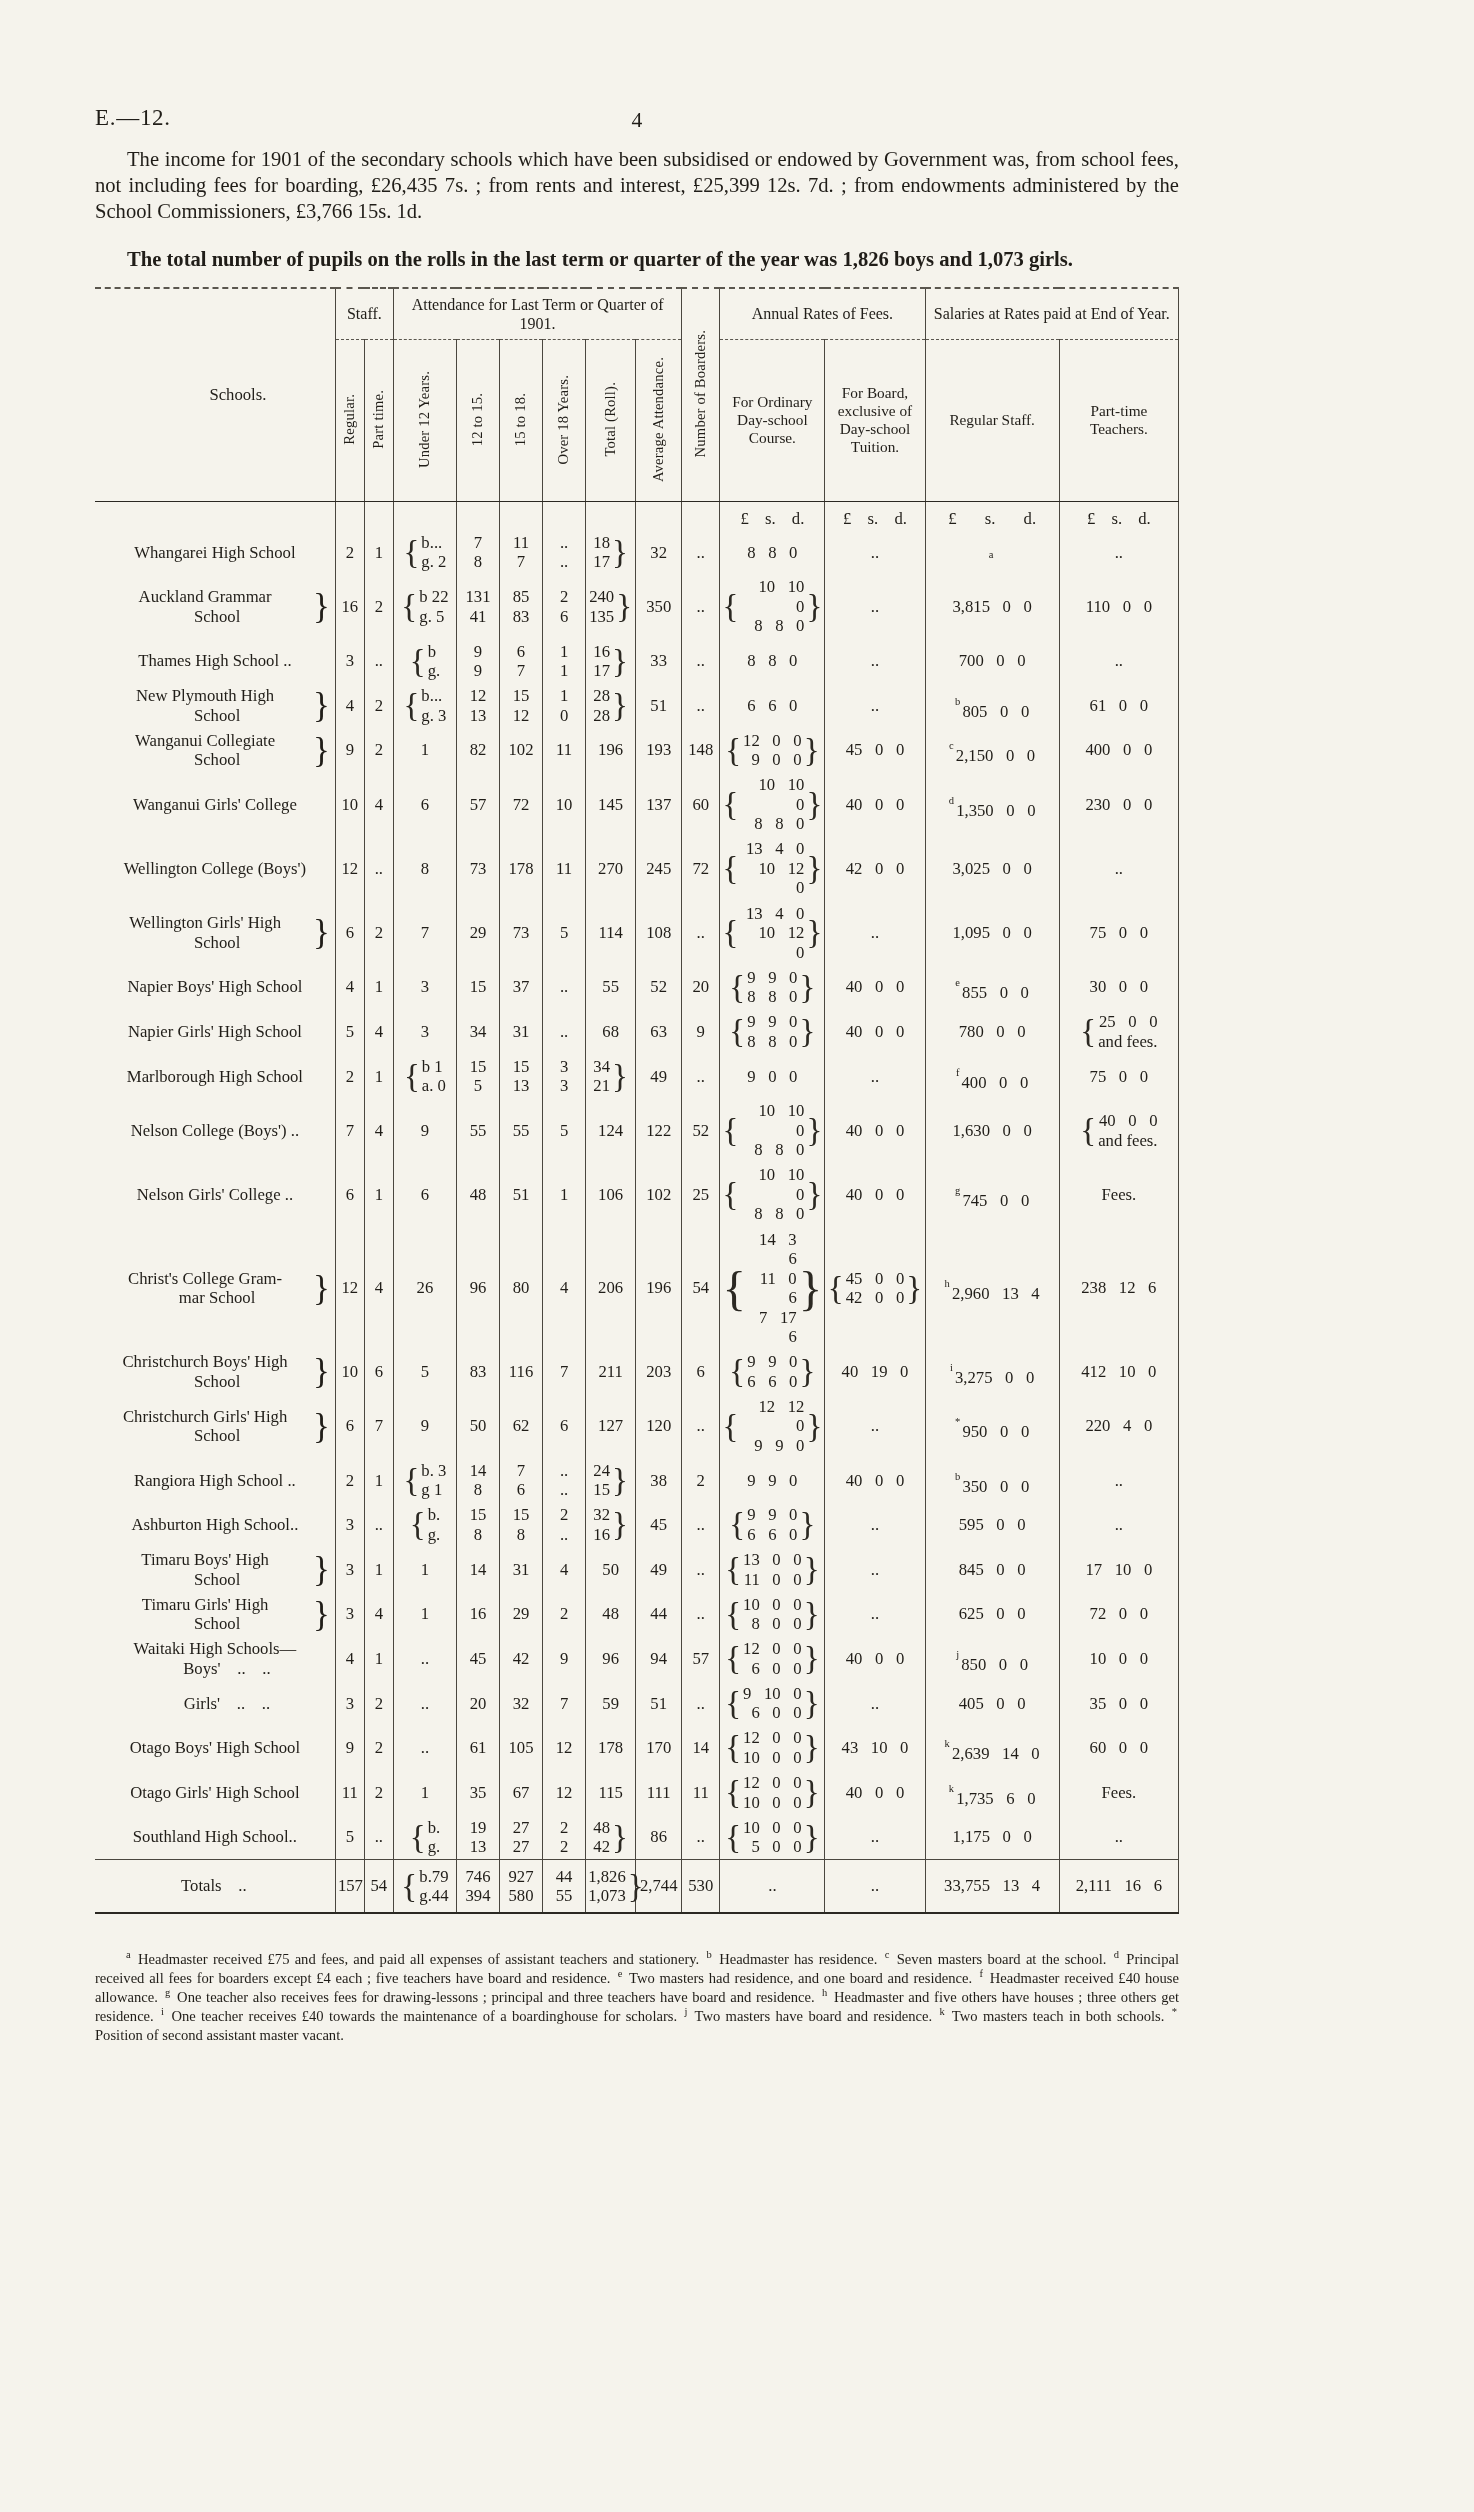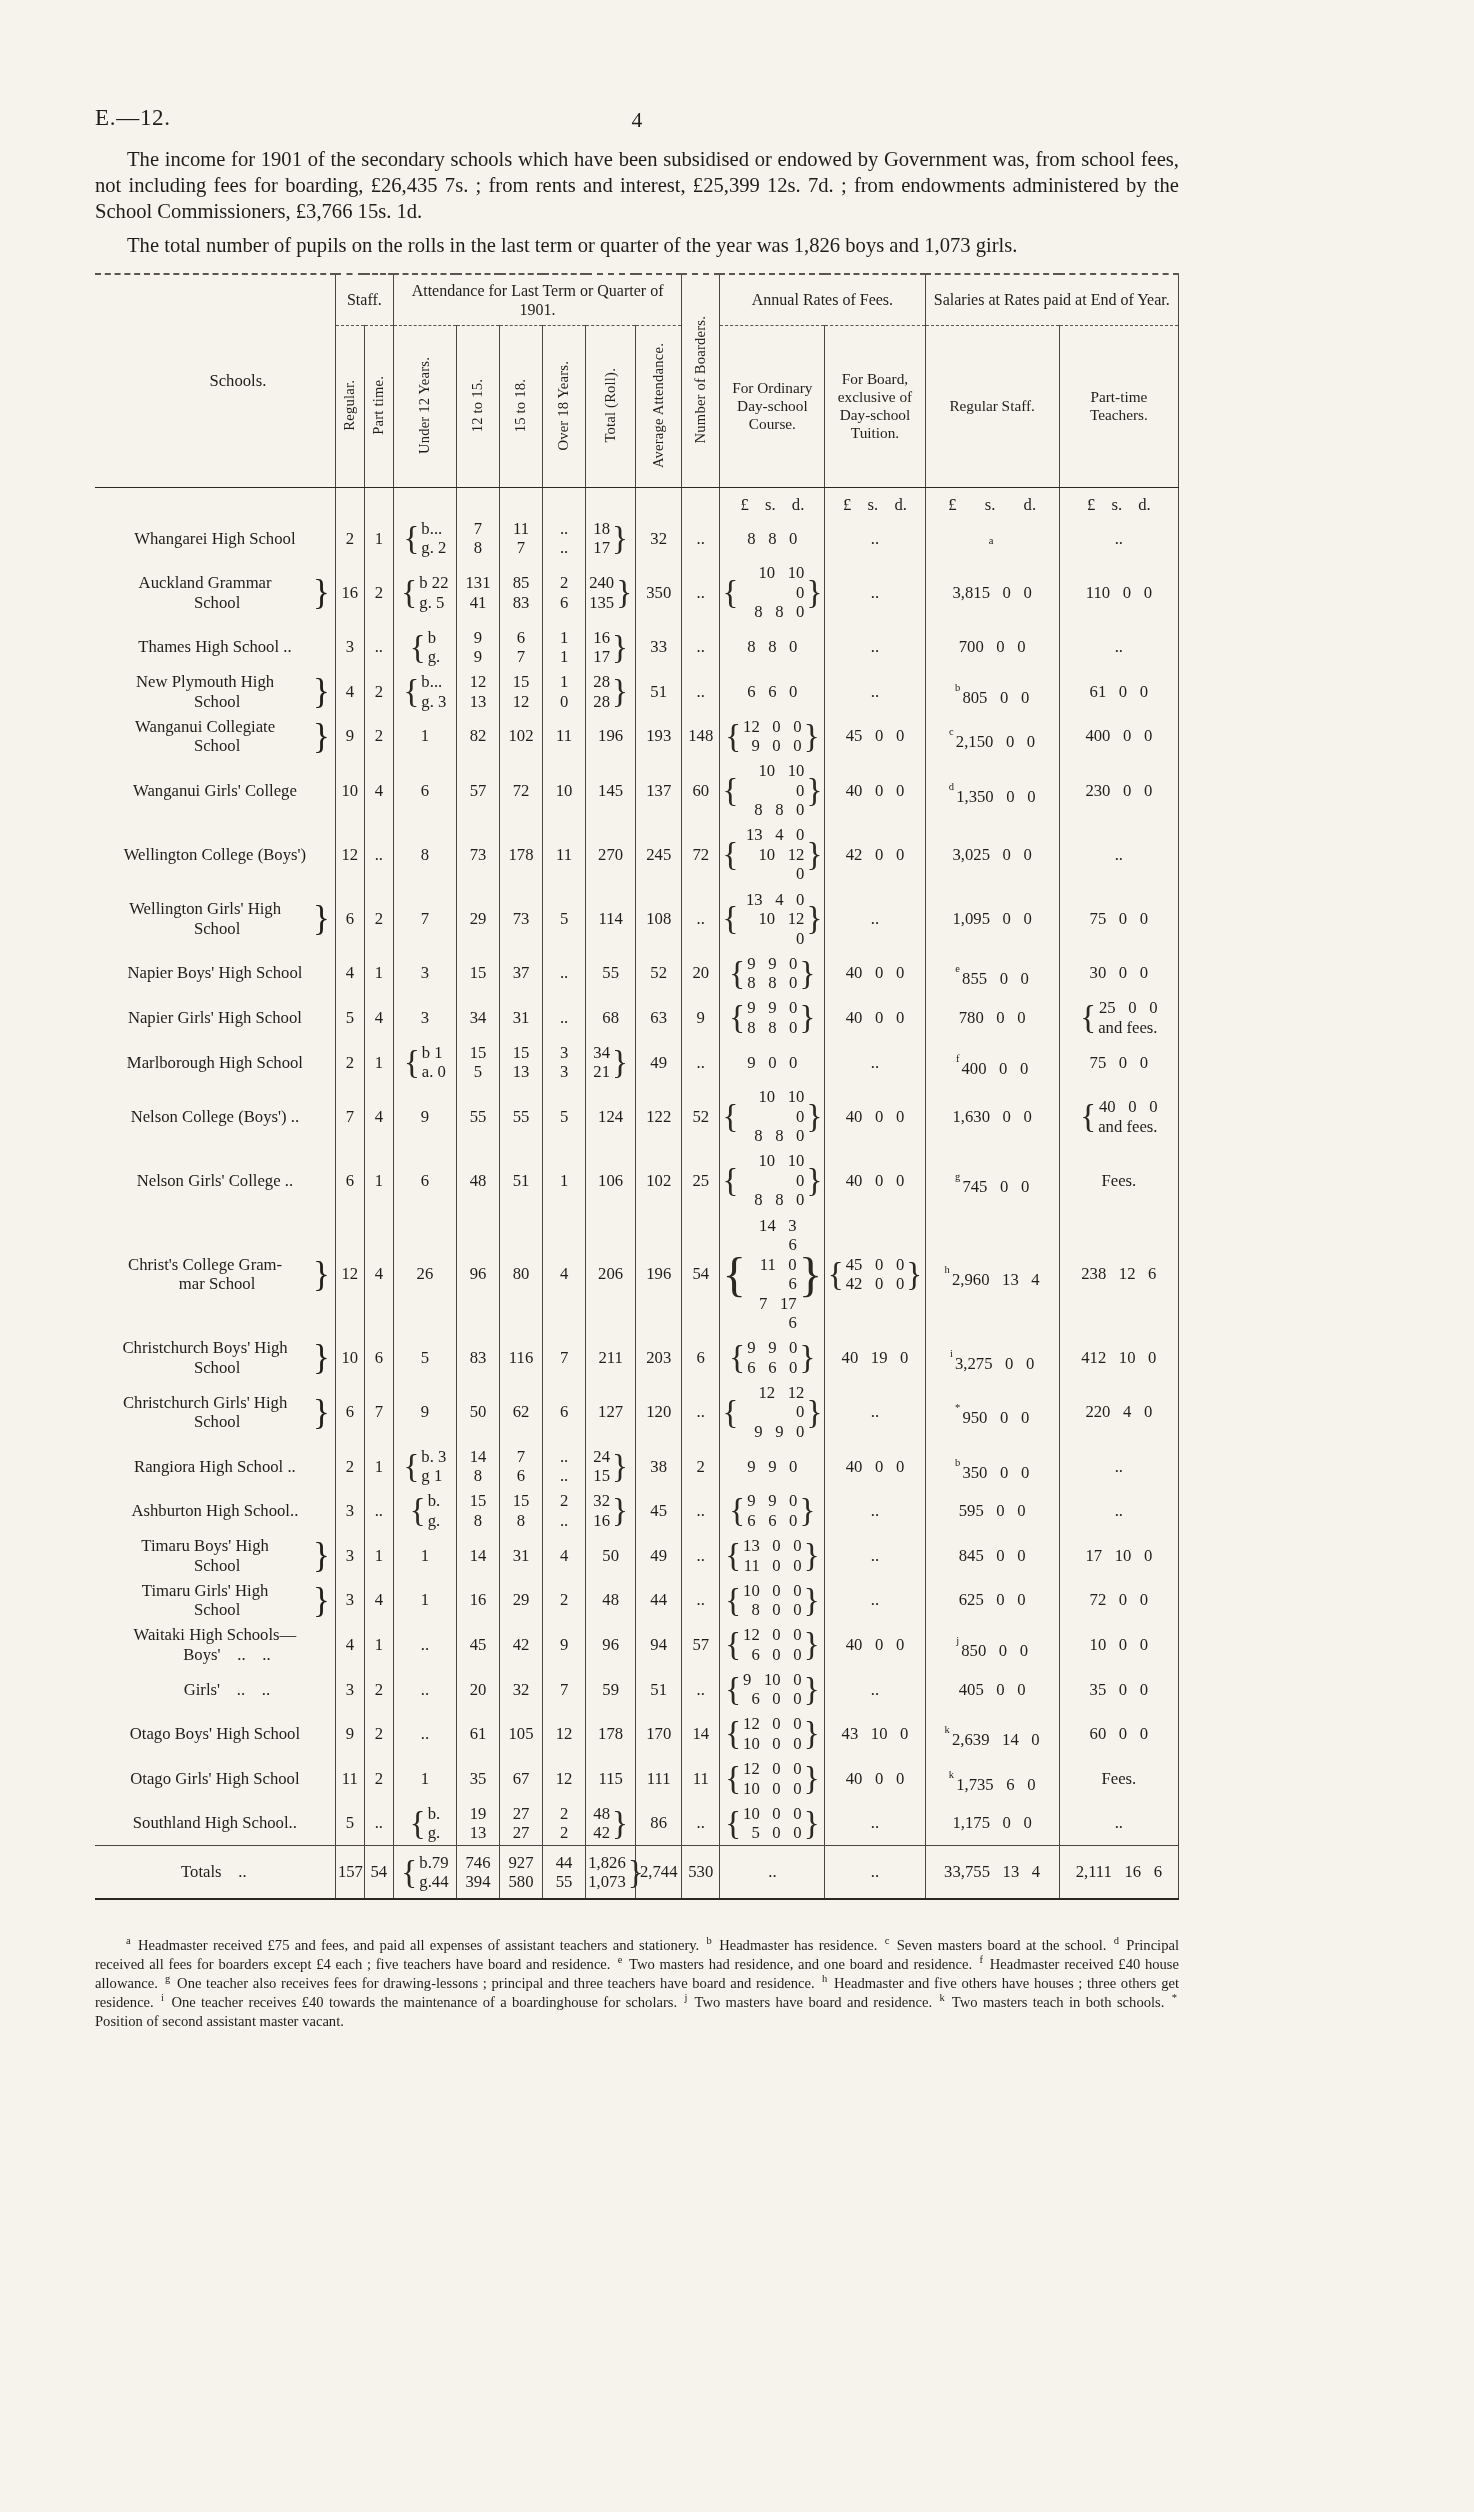--- a/index.html
+++ b/index.html
@@ -9,21 +9,21 @@
     font-family:"Liberation Serif","DejaVu Serif",serif;
   }
   .sheet{position:absolute;left:95px;top:105px;width:1084px;}
   .topline{position:relative;height:31px;}
   .doc-ref{position:absolute;left:0;top:0;font-size:23px;letter-spacing:0.7px;}
   .page-num{position:absolute;left:0;right:0;top:2.8px;text-align:center;font-size:21.6px;}
   .title{margin:99px 0 0;text-align:center;font-size:21.6px;font-we2ight:400;font-weight:400;
          font-variant:small-caps;letter-spacing:0.3px;}
   .paras{margin-top:9.8px;}
   .para{margin:0;font-size:20.6px;line-height:26px;text-align:justify;text-indent:32px;}
-  .para + .para{margin-top:8px;}
+  .para + .para{margin-top:22px;font-weight:bold;}
 
   table.main{
     margin-top:15.3px;border-collapse:collapse;width:1084px;table-layout:fixed;
     border-top:2.1px dashed #5a564e;border-bottom:2.1px double #2b2822;
     border-right:0.7px solid #4a463f;
   }
   .main th,.main td{border-left:0.7px solid #4a463f;}
   .c0{border-left:none !important;}
 
   .h1 .grp{border-bottom:1.4px dashed #5a564e;font-size:16px;font-weight:400;

